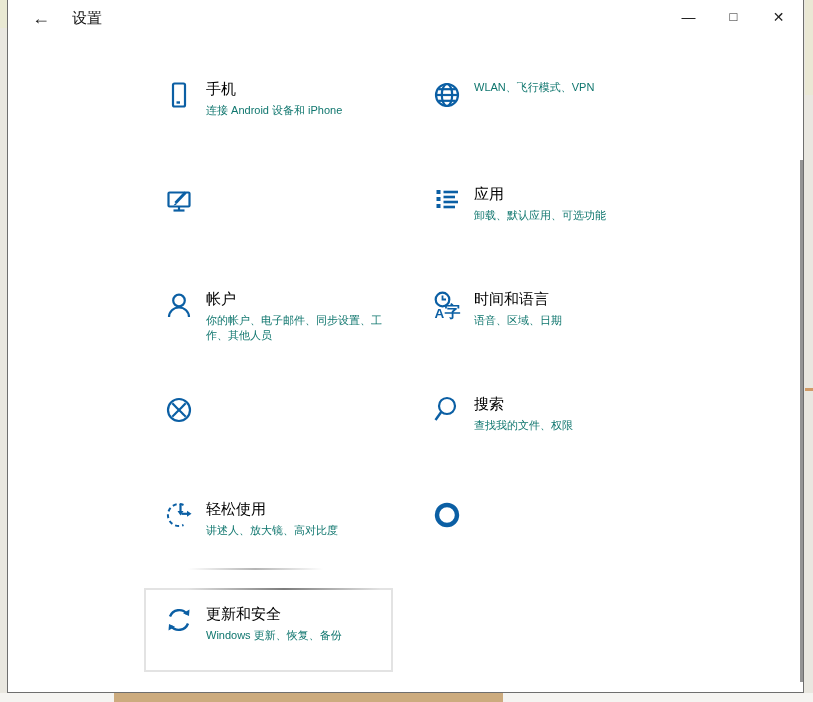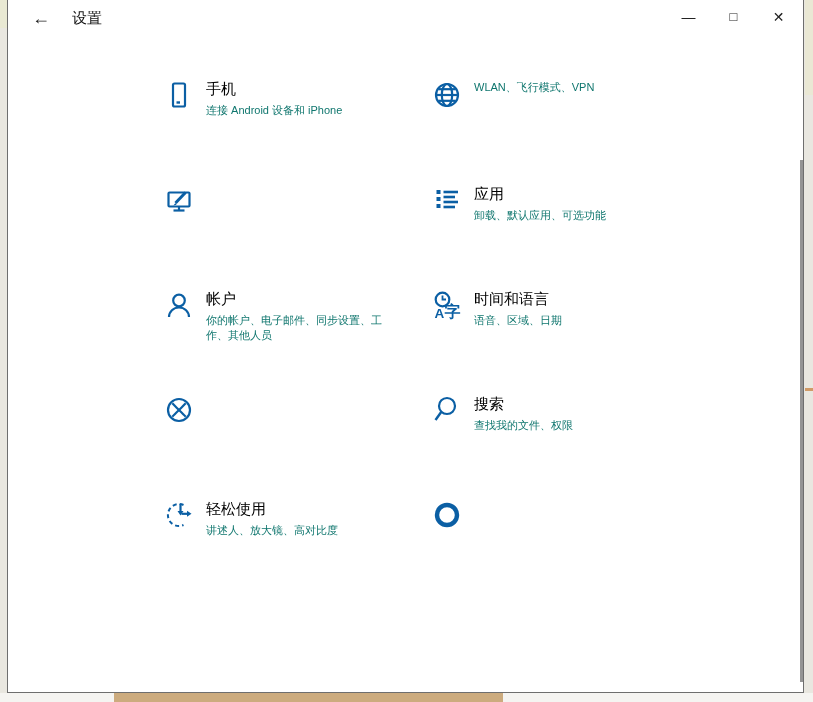--- a/index.html
+++ b/index.html
@@ -206,16 +206,33 @@
       <span class="tile-subtitle">讲述人、放大镜、高对比度</span>
     </span>
   </div>
       <div class="tile">
     <span class="tile-icon">
           <svg width="30" height="30" viewBox="0 0 30 30">
             <circle cx="15" cy="15" r="10" fill="none" stroke="#0b5fa4" stroke-width="4.4"></circle>
           </svg>
         </span>
   </div>
+      <div class="tile">
+    <span class="tile-icon">
+          <svg width="30" height="30" viewBox="0 0 30 30">
+            <path d="M6 11.5 A9.8 9.8 0 0 1 23 9" fill="none" stroke="#0b5fa4" stroke-width="2.4"></path>
+            <path d="M25.5 4.5 l-0.5 6.5 -6-2.8z" fill="#0b5fa4"></path>
+            <path d="M24 18.5 A9.8 9.8 0 0 1 7 21" fill="none" stroke="#0b5fa4" stroke-width="2.4"></path>
+            <path d="M4.5 25.5 l0.5-6.5 6 2.8z" fill="#0b5fa4"></path>
+          </svg>
+        </span>
+    <span class="tile-text">
+      <span class="tile-title">更新和安全</span>
+      <span class="tile-subtitle">Windows 更新、恢复、备份</span>
+    </span>
+  <div class="hl-border"></div>
+        <div class="hl-shadow-1"></div>
+        <div class="hl-shadow-2"></div>
+      </div>
     </div>
 
   <div class="scrollbar"></div>
 </div>
 
 </body></html>

